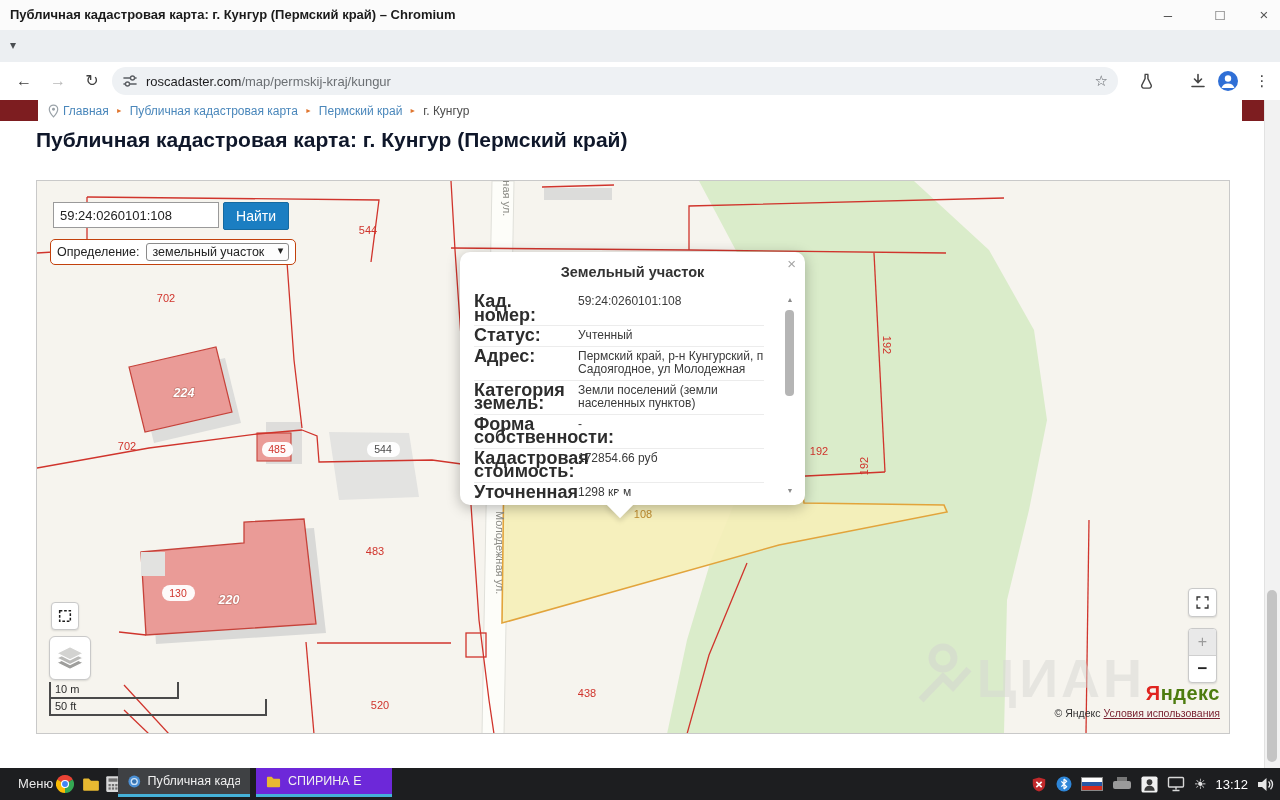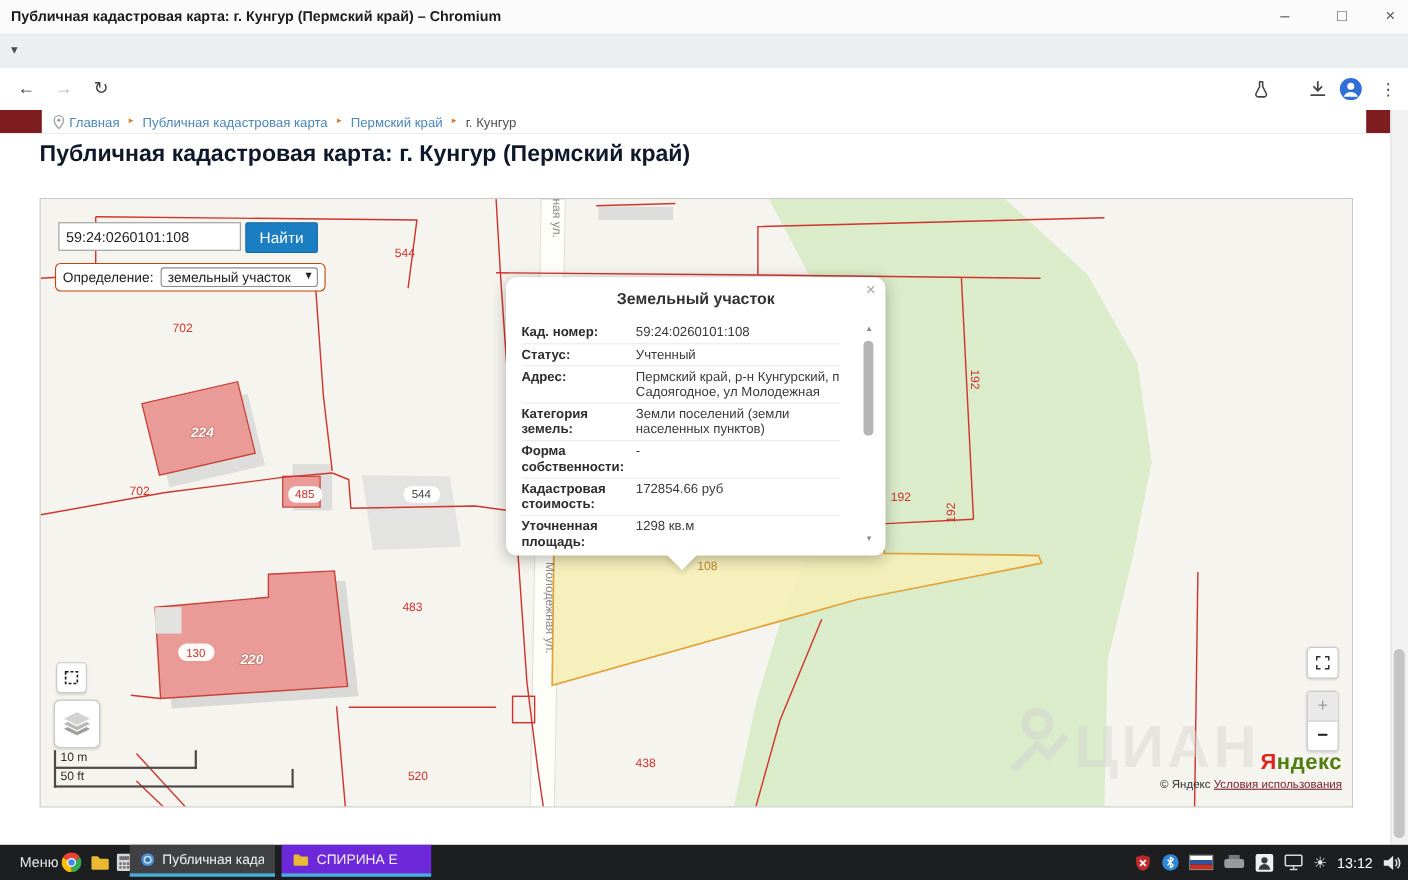--- a/index.html
+++ b/index.html
@@ -56,21 +56,21 @@
   .def-label{font-size:12.5px;color:#222;}
   .def-select{position:relative;border:1px solid #8a8a8a;border-radius:3px;background:#fdfdfd;font-size:12.5px;color:#222;padding:1px 24px 1px 6px;}
   .def-chev{position:absolute;right:5px;top:0;font-size:11px;color:#222;}
   
   .popup{left:423px;top:71px;width:345px;height:253px;background:#fff;border-radius:10px;box-shadow:0 3px 14px rgba(0,0,0,.28);}
   .popup::after{content:"";position:absolute;left:150px;bottom:-9px;width:20px;height:20px;background:#fff;transform:rotate(45deg);box-shadow:3px 3px 5px rgba(0,0,0,.10);}
   .popup-title{position:absolute;left:0;top:12px;width:100%;text-align:center;font-size:14.5px;font-weight:bold;color:#333;}
   .popup-close{position:absolute;top:3px;right:9px;font-size:15px;color:#a5a5a5;}
   .popup-rows{position:absolute;left:14px;top:40px;width:290px;height:207px;overflow:hidden;}
   .prow{display:grid;grid-template-columns:104px 1fr;border-bottom:1px solid #ececec;padding:3px 0;}
-  .prow .pl{font-size:12px;font-weight:bold;color:#2d2d2d;line-height:13.5px;padding-right:6px;}
+  .prow .pl{font-size:18px;font-weight:bold;color:#2d2d2d;line-height:13.5px;padding-right:6px;}
   .prow .pv{font-size:12px;color:#3a3a3a;line-height:13.5px;}
   .pscroll{position:absolute;right:9px;top:44px;width:12px;height:198px;}
   .pscroll .ar{position:absolute;left:0;width:12px;font-size:7px;color:#8a8a8a;text-align:center;}
   .pscroll .thumb{position:absolute;left:1px;top:14px;width:9px;height:86px;background:#b5b5b5;border-radius:4px;}
   
   .mapbtn{background:#fff;border:1px solid #c9c9c9;border-radius:4px;box-shadow:0 1px 2px rgba(0,0,0,.12);display:flex;align-items:center;justify-content:center;}
   .btn-measure{left:14px;top:421px;width:26px;height:26px;}
   .btn-layers{left:12px;top:455px;width:40px;height:42px;border-radius:6px;}
   .scale{left:12px;top:501px;color:#2c2c2c;}
   .scale .srow{box-sizing:border-box;border-left:2px solid #4a4a4a;border-right:2px solid #4a4a4a;border-bottom:2px solid #4a4a4a;height:17px;font-size:11px;padding-left:4px;line-height:15px;}
@@ -168,20 +168,32 @@
     </div>
 
     <div class="abs newtab">+</div>
   </div>
 
   <div class="abs toolbar">
     <div class="abs nav-ic" style="left:12px;">←</div>
     <div class="abs nav-ic disabled" style="left:46px;">→</div>
     <div class="abs nav-ic" style="left:80px;">↻</div>
 
+    <div class="abs urlbar">
+      <svg width="16" height="16" viewBox="0 0 16 16">
+          <g stroke="#5a5e63" stroke-width="1.6" stroke-linecap="round">
+            <line x1="2" y1="5" x2="14" y2="5"></line>
+            <line x1="2" y1="11" x2="14" y2="11"></line>
+          </g>
+          <circle cx="10.5" cy="5" r="2" fill="#fff" stroke="#5a5e63" stroke-width="1.4"></circle>
+          <circle cx="5.5" cy="11" r="2" fill="#fff" stroke="#5a5e63" stroke-width="1.4"></circle>
+        </svg>
+      <span class="url-text"><span class="url-domain">roscadaster.com</span><span class="url-path">/map/permskij-kraj/kungur</span></span>
+      <span class="url-star">☆</span>
+    </div>
 
     <div class="abs tb-ic" style="left:1134px;">
       <svg width="17" height="18" viewBox="0 0 18 18" fill="none" stroke="#454545" stroke-width="1.5">
           <path d="M7,2 h4 M7.5,2 v4.5 L4,13.5 a2.3,2.3 0 0 0 2.1,3 h5.8 a2.3,2.3 0 0 0 2.1,-3 L10.5,6.5 V2"></path>
         </svg>
     </div>
     <div class="abs tb-ic" style="left:1186px;">
       <svg width="18" height="18" viewBox="0 0 18 18" fill="none" stroke="#454545" stroke-width="1.6" stroke-linecap="round">
           <path d="M9,2.5 v7 M5.5,7 l3.5,3.5 3.5,-3.5 M3,14.5 h12"></path>
         </svg>

